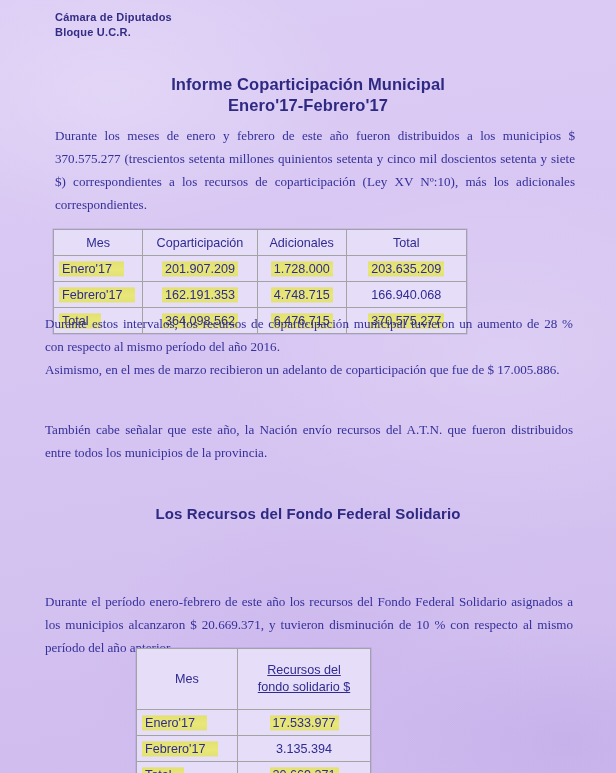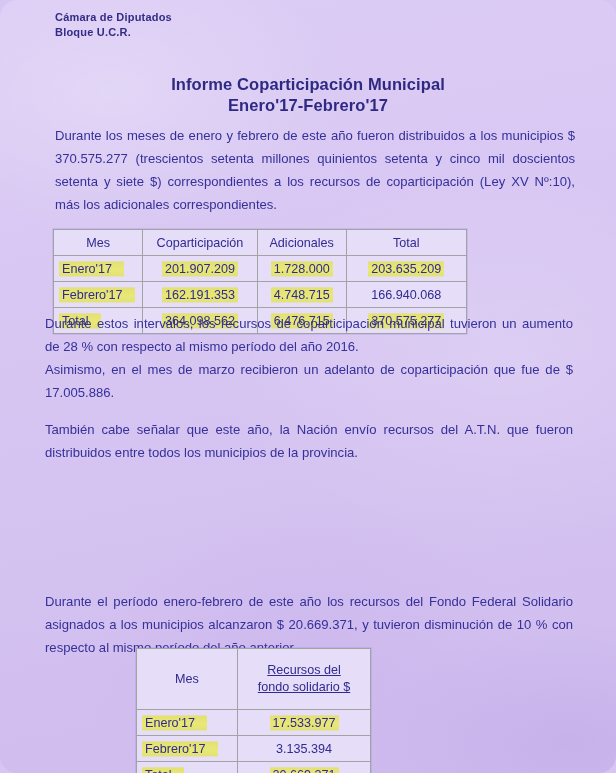--- a/index.html
+++ b/index.html
@@ -18,21 +18,20 @@
   
   .page {
     position: absolute;
     inset: 0;
     background:
       radial-gradient(ellipse 340px 200px at 18% 12%, rgba(255,255,255,0.22), rgba(255,255,255,0) 70%),
       radial-gradient(ellipse 420px 260px at 82% 46%, rgba(255,255,255,0.16), rgba(255,255,255,0) 72%),
       radial-gradient(ellipse 300px 240px at 50% 88%, rgba(188,160,230,0.22), rgba(255,255,255,0) 74%),
       radial-gradient(ellipse 260px 160px at 92% 96%, rgba(176,148,224,0.28), rgba(255,255,255,0) 76%),
       linear-gradient(170deg, #dccdf5 0%, #d5c3f1 55%, #cfbcee 100%);
-    border-radius: 17px;
   }
 
   .letterhead {
     position: absolute;
     left: 55px;
     top: 10px;
     font-size: 11px;
     font-weight: bold;
     line-height: 1.32;
     letter-spacing: 0.2px;
@@ -64,21 +63,21 @@
     color: #2e2982;
   }
 
   .para {
     position: absolute;
     font-size: 13.1px;
     line-height: 23px;
     color: #35309a;
     white-space: pre-line;
   }
-  .para-justify { text-align: justify; }
+  .para-justify { text-align: justify; font-family: Liberation Serif, serif; }
 
   .p1 { left: 55px; top: 124px; width: 520px; }
   .p2 { left: 45px; top: 312px; width: 528px; }
   .p3 { left: 45px; top: 418px; width: 528px; }
   .p4 { left: 45px; top: 546px; width: 528px; margin-top: 44px; }
 
   
   table.doc-table {
     position: absolute;
     border-collapse: collapse;
@@ -177,20 +176,21 @@
         <td class="num"><span class="hl">370.575.277</span></td>
       </tr>
     </tbody>
   </table>
 
   <div class="para para-justify p2">Durante estos intervalos, los recursos de coparticipación municipal tuvieron un aumento de 28 % con respecto al mismo período del año 2016.
 Asimismo, en el mes de marzo  recibieron un adelanto de coparticipación que fue de $ 17.005.886.</div>
 
   <div class="para para-justify p3">También cabe señalar que este año, la Nación envío recursos del A.T.N. que fueron distribuidos entre todos los municipios de la provincia.</div>
 
+  <div class="section-title">Los Recursos del Fondo Federal Solidario</div>
 
   <div class="para para-justify p4">Durante el período enero-febrero de este año los recursos del Fondo Federal Solidario asignados a los municipios alcanzaron $ 20.669.371, y tuvieron disminución de 10 % con respecto al mismo período del año anterior.</div>
 
   <table class="doc-table" id="table2">
     <tbody>
       <tr>
         <td class="hdr2 c-mes">Mes</td>
         <td class="hdr2 c-rec">Recursos del
 fondo solidario $</td>
       </tr>

